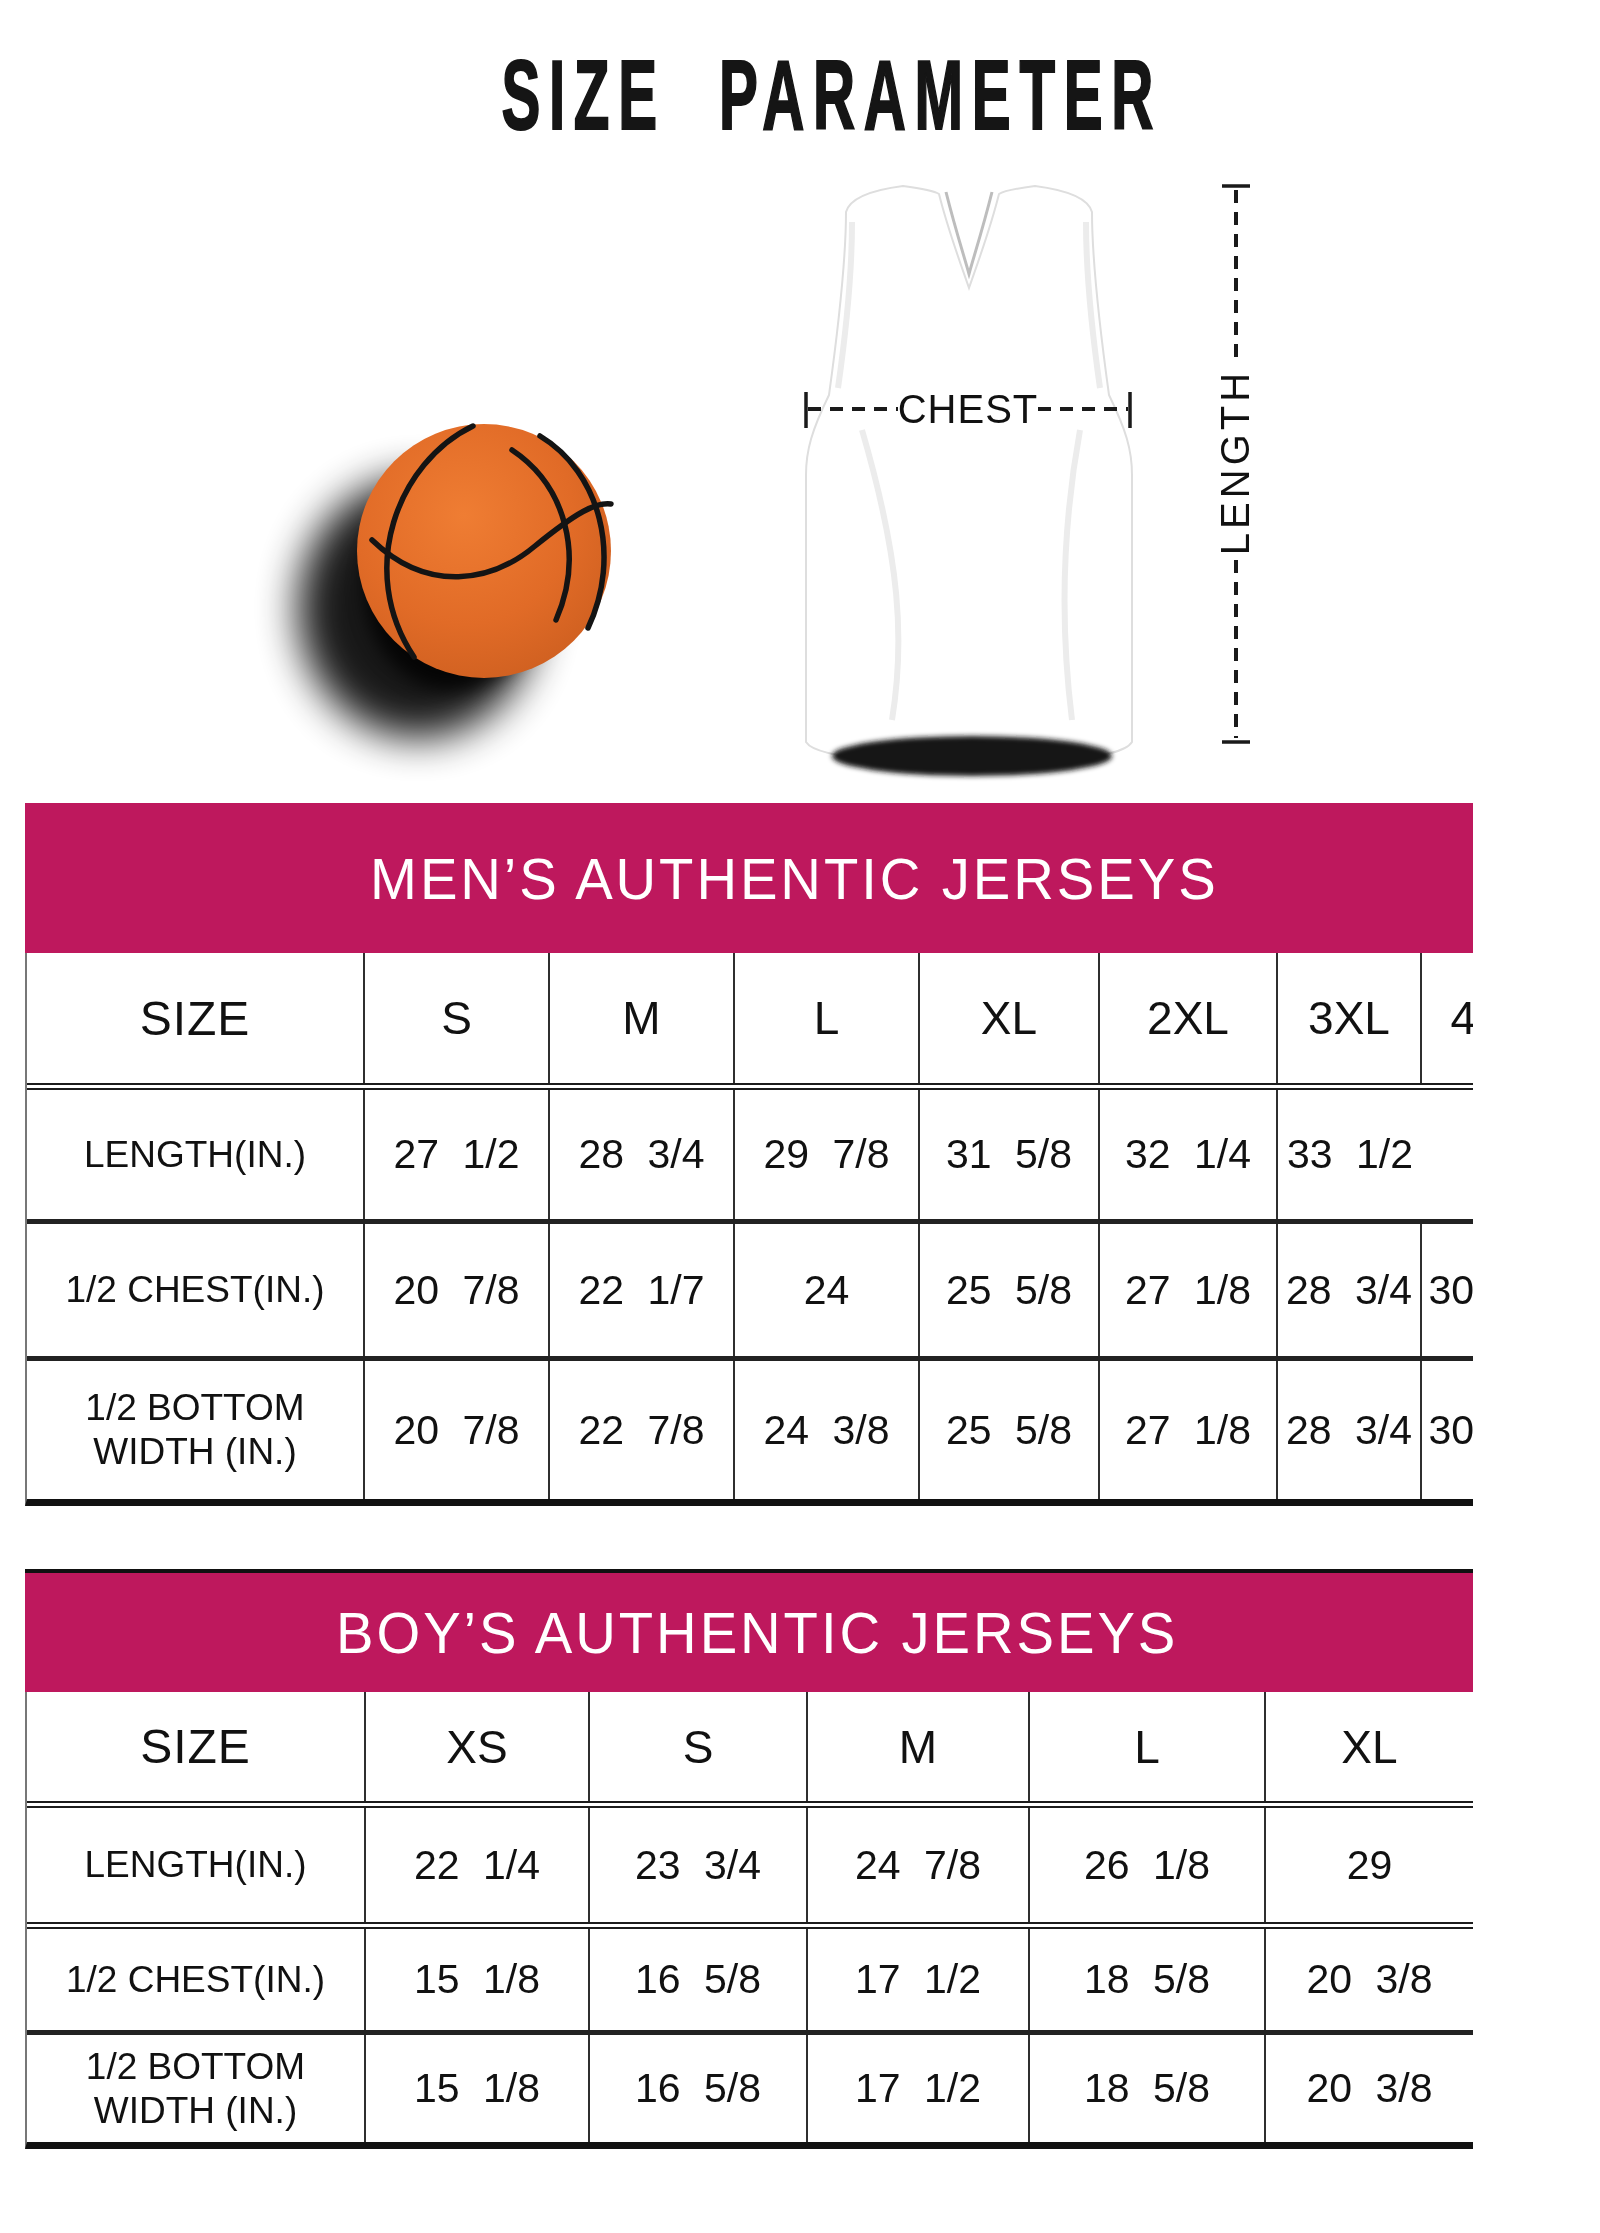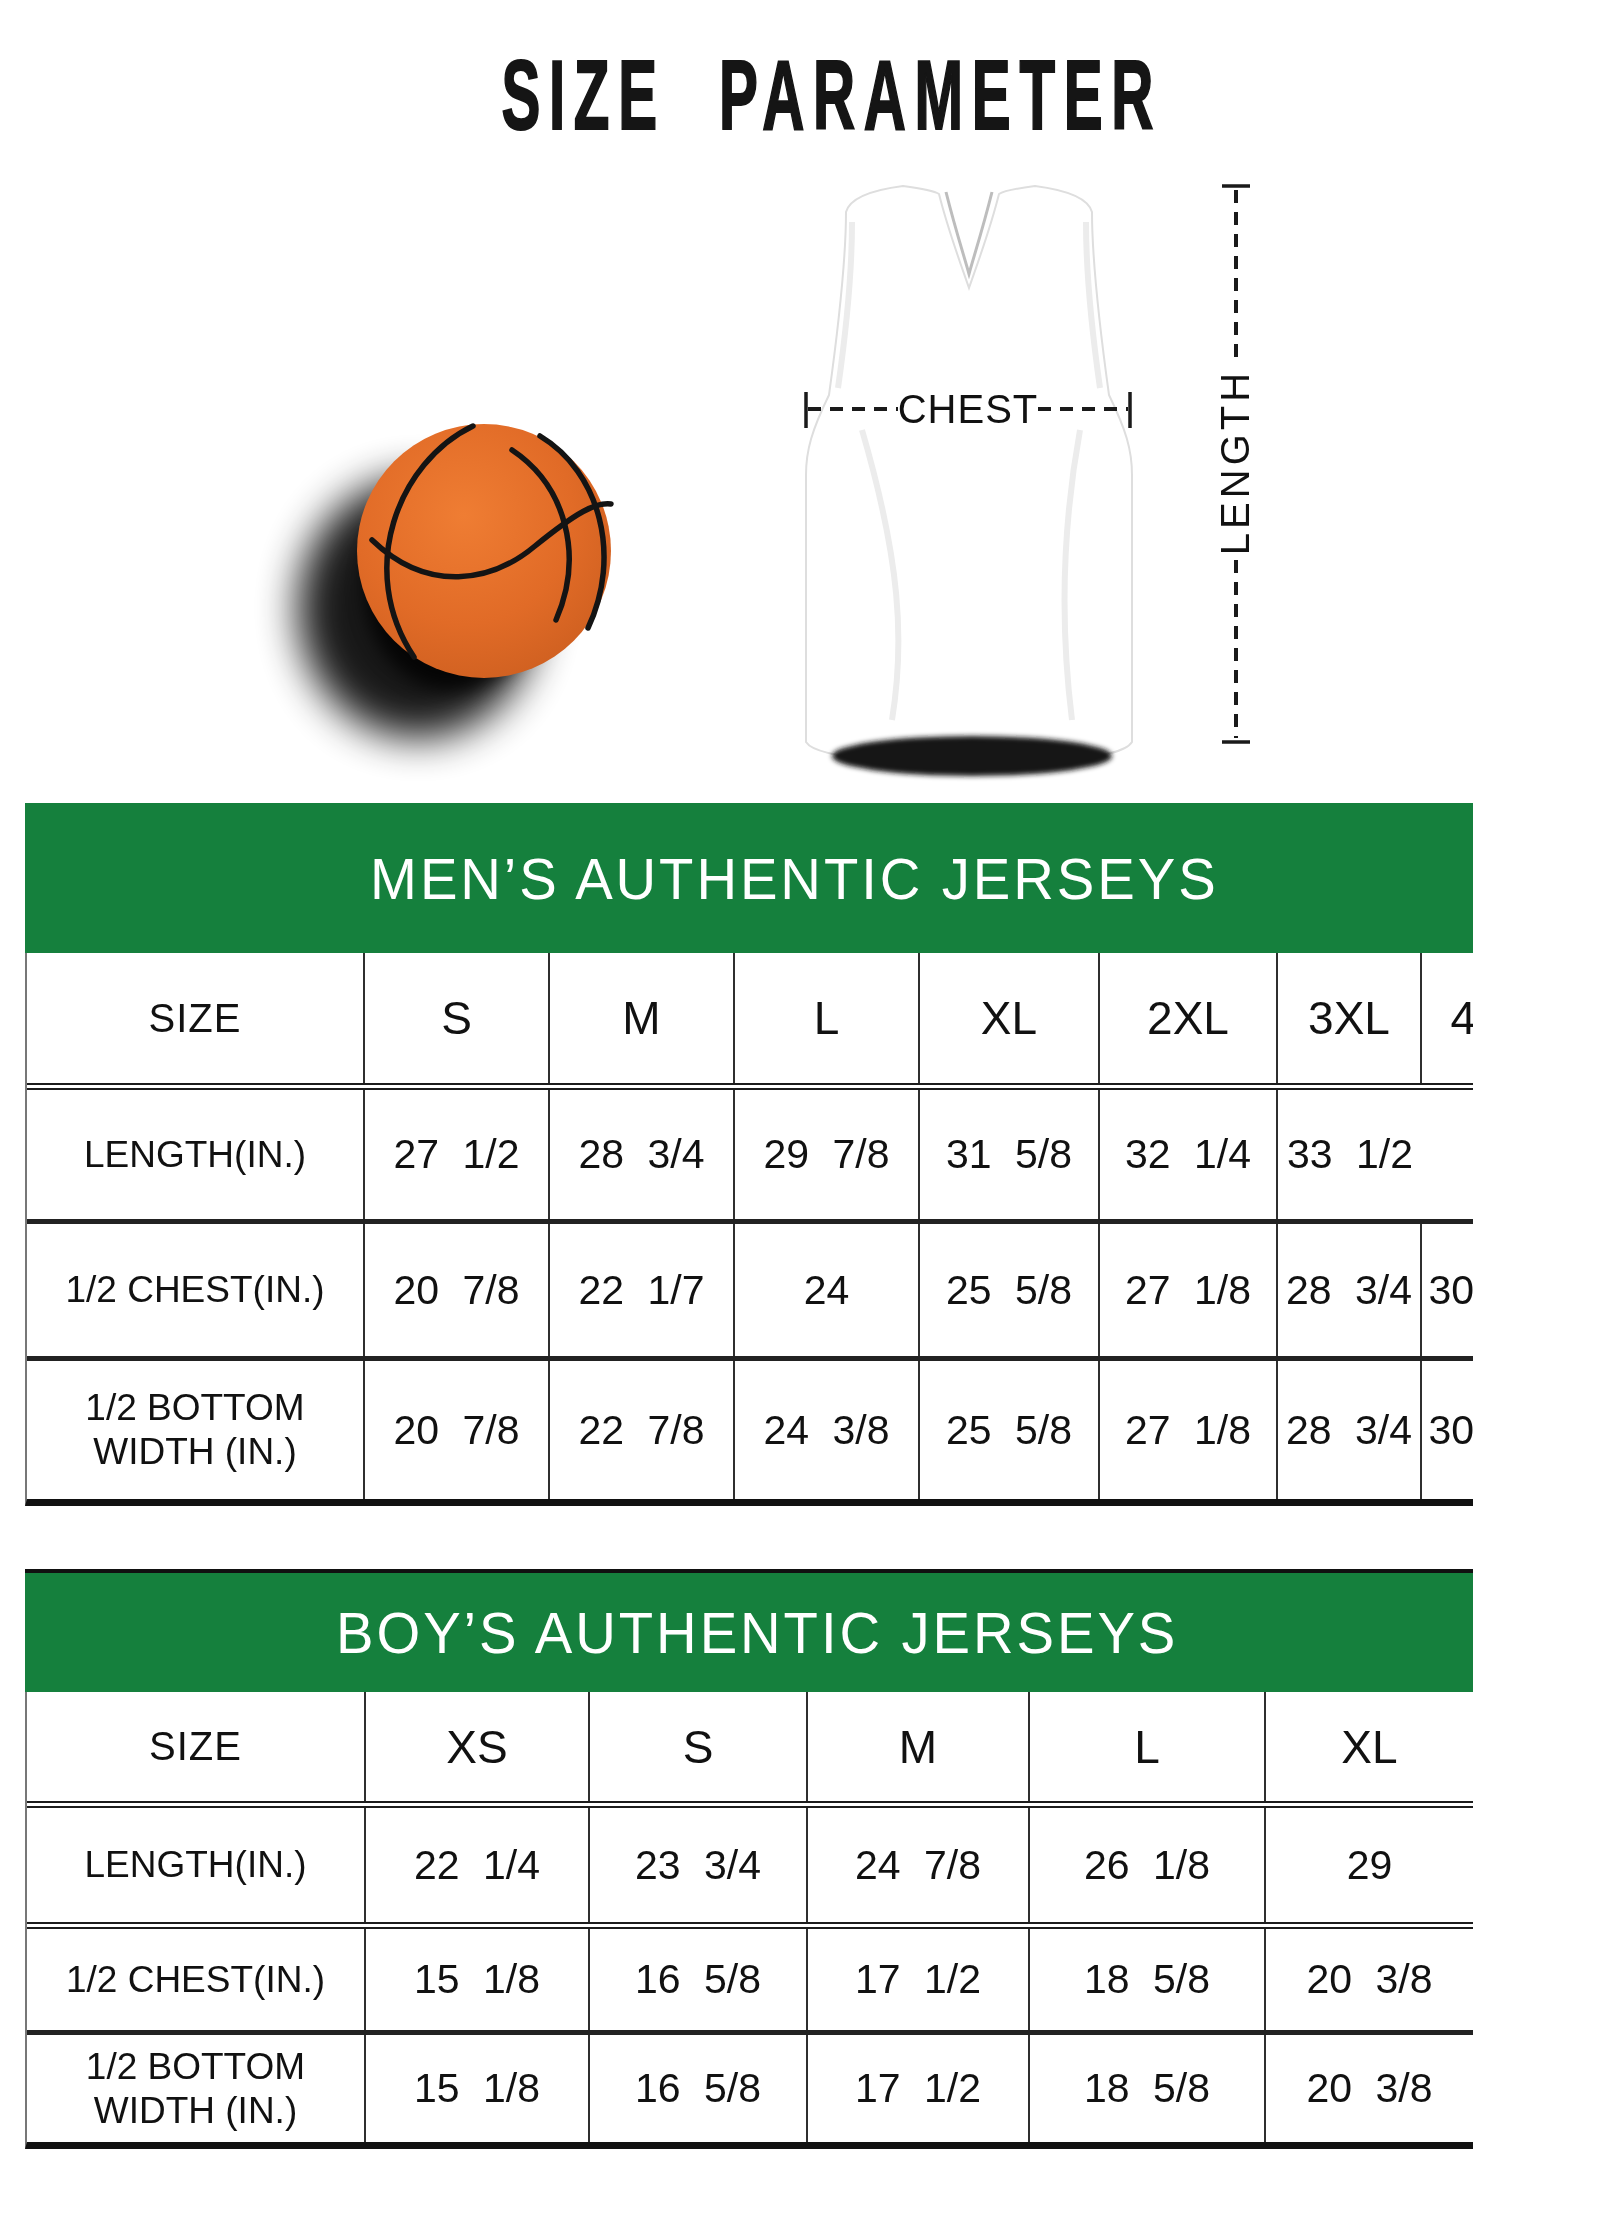--- a/index.html
+++ b/index.html
@@ -11,34 +11,34 @@
   .title{display:inline-block;font-size:94px;font-weight:bold;color:#151515;
          letter-spacing:14px;word-spacing:46px;white-space:nowrap;
          transform:scale(0.62,1.04);transform-origin:center top;
          -webkit-text-stroke:2px #151515;}
 
   
   .art{position:absolute;left:0;top:0;width:1600px;height:800px;}
 
   
   .size-table{position:absolute;box-sizing:border-box;}
-  .banner{box-sizing:border-box;background:#15803d;display:flex;align-items:center;justify-content:center;}
+  .banner{box-sizing:border-box;background:#be185d;display:flex;align-items:center;justify-content:center;}
   .banner span{color:#fff;font-size:58px;letter-spacing:3px;white-space:nowrap;transform:scaleX(0.97);}
   .grid-body{box-sizing:border-box;border-left:2px solid #777;border-right:2px solid #777;
              border-bottom:7px solid #111;background:#fff;}
   .trow{display:grid;box-sizing:border-box;}
   .m-cols{grid-template-columns:338px 185px 185px 185px 180px 178px 144px 1fr;}
   .b-cols{grid-template-columns:339px 224px 218px 222px 236px 1fr;}
   .cell{box-sizing:border-box;display:flex;flex-direction:column;align-items:center;justify-content:center;
         border-right:2px solid #2f2f2f;overflow:hidden;}
   .cell:last-child{border-right:none;}
   .hdr-sep{border-bottom:7px double #1c1c1c;}
   .row-sep{border-bottom:5px solid #222;}
   .dbl-sep{border-bottom:7px double #1c1c1c;}
-  .size-hd{font-size:40px;letter-spacing:1px;}
+  .size-hd{font-size:48px;letter-spacing:1px;}
   .sz{font-size:46px;}
   .lbl{font-size:37px;line-height:1.18;text-align:center;}
   .lbl span{display:block;}
   .val{font-size:41px;word-spacing:12px;white-space:nowrap;}
 </style>
 </head>
 <body>
 
 <div class="page">
 

